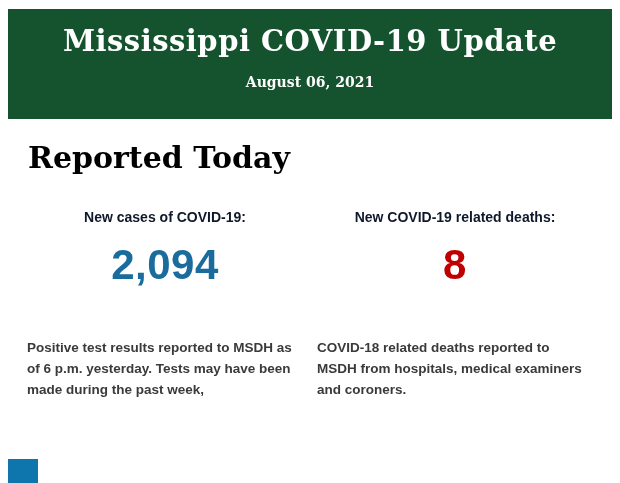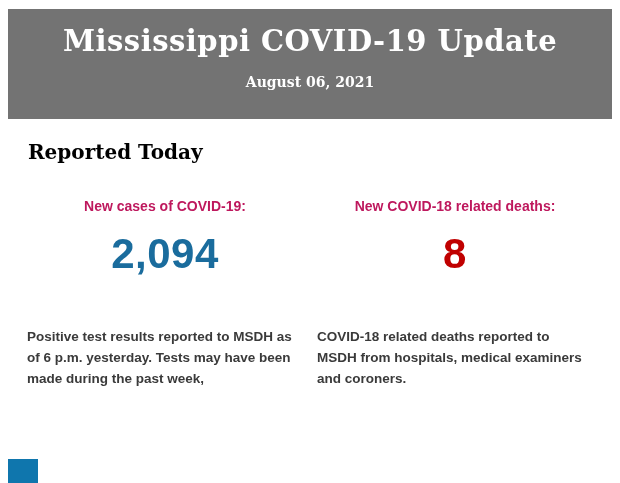--- a/index.html
+++ b/index.html
@@ -31,37 +31,37 @@
     color: #ffffff;
     font-family: "DejaVu Serif", "Liberation Serif", serif;
     font-weight: bold;
     font-size: 14px;
   }
   .section-title {
     margin: 22px 0 0 28px;
     color: #000000;
     font-family: "DejaVu Serif", "Liberation Serif", serif;
     font-weight: bold;
-    font-size: 20px;
+    font-size: 30px;
     line-height: 1.1;
   }
   .stats-row {
     display: flex;
     padding: 0 20px;
     margin-top: 34px;
   }
   .stat-col {
     flex: 1 1 0;
     padding: 0 7px;
   }
   .stat-label {
     text-align: center;
     font-weight: bold;
     font-size: 14px;
-    color: #be185d;
+    color: #0f172a;
     line-height: 18px;
   }
   .stat-value {
     text-align: center;
     margin-top: 17px;
     font-weight: bold;
     font-size: 42px;
     line-height: 44px;
     letter-spacing: 0.5px;
   }
@@ -79,37 +79,37 @@
     bottom: 0;
     width: 30px;
     height: 24px;
   }
 </style>
 </head>
 <body>
 
 <div class="page">
 
-  <div class="banner" style="background: #737373;">
+  <div class="banner" style="background: #14532d;">
     <div class="banner-title">Mississippi COVID-19 Update</div>
     <div class="banner-date">August 06, 2021</div>
   </div>
 
   <div class="section-title">Reported Today</div>
 
   <div class="stats-row">
 
     <div class="stat-col">
       <div class="stat-label">New cases of COVID-19:</div>
       <div class="stat-value" style="color: rgb(26, 108, 157); text-align: center;">2,094</div>
       <div class="stat-desc">Positive test results reported to MSDH as of 6 p.m. yesterday. Tests may have been made during the past week,</div>
     </div>
 
     <div class="stat-col">
-      <div class="stat-label">New COVID-18 related deaths:</div>
+      <div class="stat-label">New COVID-19 related deaths:</div>
       <div class="stat-value" style="color: rgb(192, 0, 0);">8</div>
       <div class="stat-desc">COVID-18 related deaths reported to MSDH from hospitals, medical examiners and coroners.</div>
     </div>
 
   </div>
 
   <div class="corner-square" style="background: rgb(15, 118, 173);"></div>
 
 </div>
 

